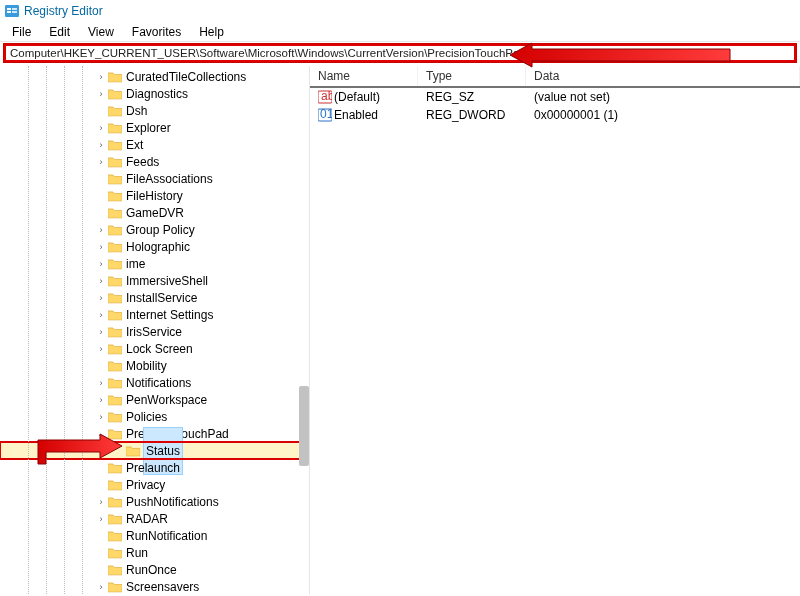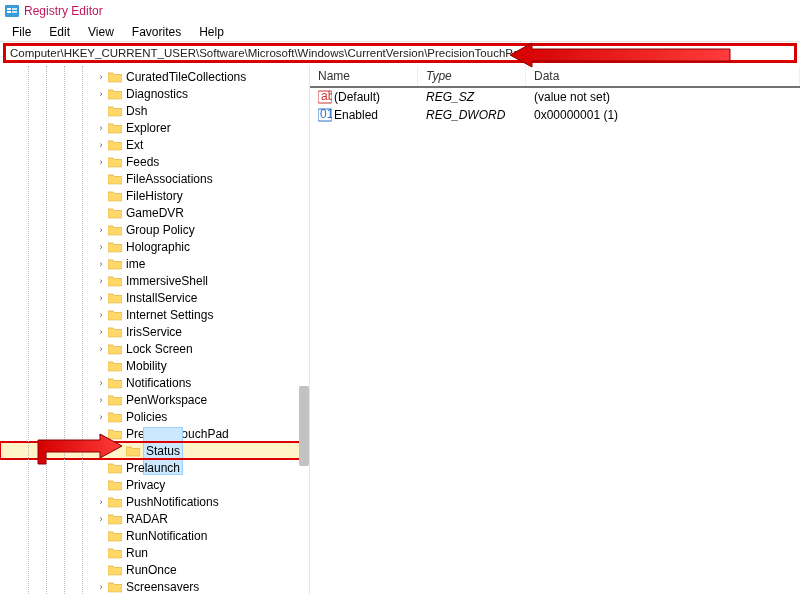--- a/index.html
+++ b/index.html
@@ -1,20 +1,20 @@
 <!DOCTYPE html>
 <html><head>
 <meta charset="utf-8">
 <style>
 * { margin: 0; padding: 0; box-sizing: border-box; font-family: "Segoe UI", Tahoma, sans-serif; font-size: 12px; }
 body { background: #fff; width: 800px; height: 596px; overflow: hidden; position: relative; }
 
 .titlebar { height: 22px; display: flex; align-items: center; padding: 2px 4px; background: #fff; }
 .titlebar .app-icon { width: 16px; height: 16px; margin-right: 4px; }
-.titlebar .title { color: #be185d; }
+.titlebar .title { color: #0369a1; }
 
 .menubar { height: 20px; display: flex; align-items: center; padding: 0 4px; gap: 2px; border-bottom: 1px solid #e5e5e5; }
 .menubar .menu-item { padding: 2px 8px; cursor: default; }
 
 .addressbar-wrap { position: relative; padding: 2px 4px 4px 4px; }
 .addressbar { width: 100%; height: 18px; border: 2px solid #d00; outline: 1px solid #c00; padding: 0 4px; font-size: 11.5px; color: #222; background:#fff; }
 
 .content { display: flex; height: calc(596px - 22px - 20px - 26px); }
 .tree-pane { width: 310px; border-right: 1px solid #e5e5e5; overflow: hidden; position: relative; }
 .list-pane { flex: 1; position: relative; }
@@ -28,21 +28,21 @@
 .tree-label { color:#000; }
 .tree-row.selected .tree-label { background:#cce8ff; outline:1px solid #99d1ff; padding:0 2px; }
 .tree-row.highlighted { outline: 2px solid #d00; outline-offset:-1px; background:#fff4c8; }
 .tree-row.highlighted .tree-label { background:#cce8ff; outline:1px solid #99d1ff; padding:16px 2px;}
 
 .list-header { display:flex; height: 22px; border-bottom: 2px solid #737373; }
 .list-header .col { padding: 3px 8px; color:#333; border-right:1px solid #f0f0f0; cursor:default; }
 .list-rows .row { display:flex; height:18px; align-items:center; }
 .list-rows .cell { padding: 0 8px; overflow:hidden; white-space:nowrap; }
 .col-name { width:108px; }
-.col-type { width:108px;font-style:italic; }
+.col-type { width:108px; }
 .col-data { flex:1; }
 .val-icon { width:14px; height:14px; margin-right:2px; display:inline-block; vertical-align:middle; }
 
 .scroll-thumb { position:absolute; right:0; top:320px; width:10px; height:80px; background:#c2c2c2; border-radius:2px; }
 
 
 .arrow { position:absolute; pointer-events:none; }
 .arrow svg { overflow:visible; }
 
 

